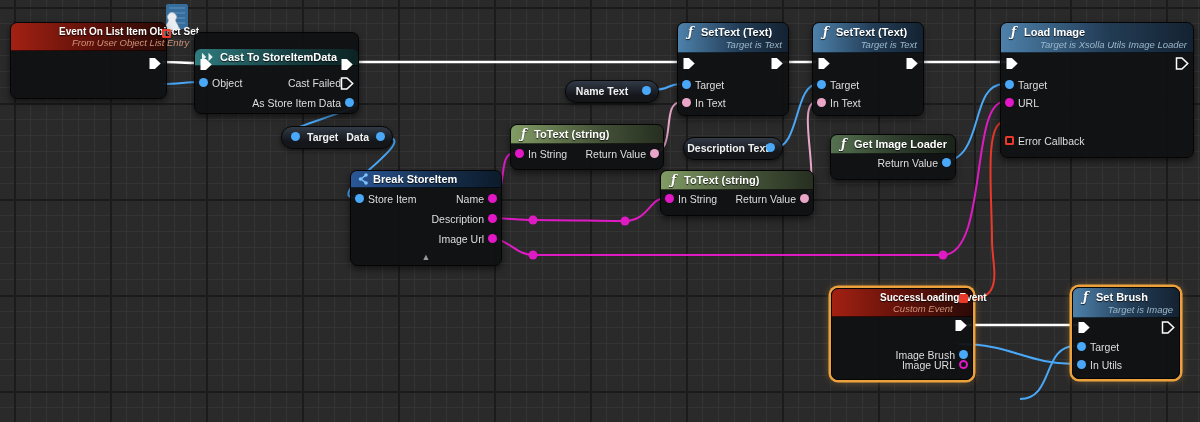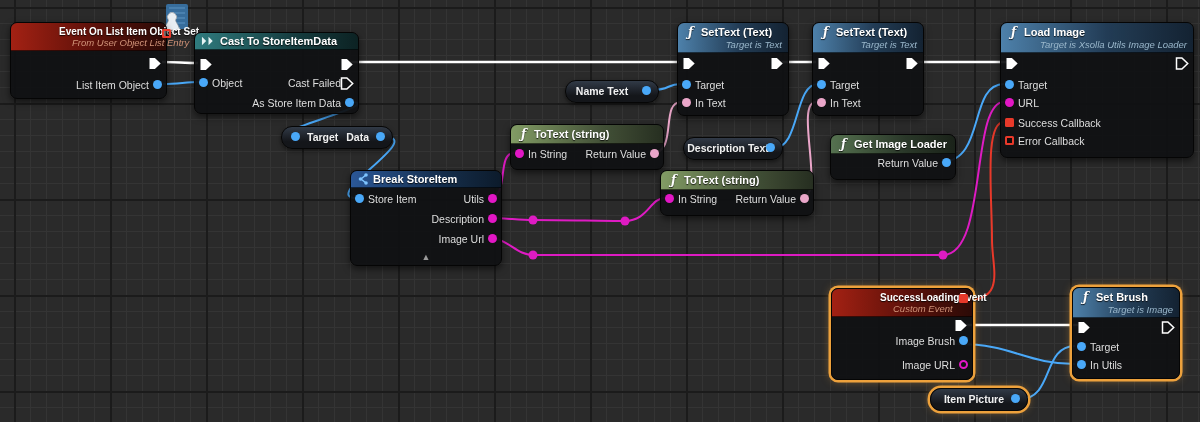--- a/index.html
+++ b/index.html
@@ -30,21 +30,21 @@
     border-bottom:1px solid rgba(0,0,0,.6);}
   .header .t{font-size:11px;font-weight:bold;color:#fff;white-space:nowrap;
     text-shadow:0 1px 1px rgba(0,0,0,.8);display:flex;align-items:center;gap:4px;}
   .header .t.small{font-size:10px;}
   .header .s{font-size:9.5px;font-style:italic;white-space:nowrap;line-height:11px;
     padding-left:17px;}
   .hdr-event{background:linear-gradient(90deg,rgba(168,34,20,.97),rgba(96,17,9,.95) 55%,rgba(46,10,6,.92));padding-left:44px;}
   .hdr-event .s{color:#cf9278;}
   .hdr-blue{background:linear-gradient(90deg,rgba(80,133,176,.97),rgba(36,63,89,.95) 55%,rgba(20,36,53,.92));}
   .hdr-blue .s{color:#9ab7cb;text-align:right;}
-  .hdr-teal{background:linear-gradient(90deg,rgba(49,128,131,.97),rgba(23,64,66,.95) 60%,rgba(12,36,37,.92));}
+  .hdr-teal{background:linear-gradient(90deg,rgba(49,128,131,.97),rgba(23,64,66,.95) 60%,rgba(12,36,37,.92));margin-top:16px;}
   .hdr-green{background:linear-gradient(90deg,rgba(134,161,104,.97),rgba(70,84,57,.95) 60%,rgba(40,49,34,.92));}
   .hdr-dgreen{background:linear-gradient(90deg,rgba(88,117,82,.97),rgba(44,58,42,.95) 60%,rgba(27,36,26,.92));}
   .hdr-navy{background:linear-gradient(90deg,rgba(44,90,156,.97),rgba(22,48,79,.95) 60%,rgba(12,28,46,.92));}
   .prow{position:absolute;left:0;right:0;height:18px;line-height:18px;font-size:10.5px;color:#dedede;}
   .prow .lab{position:absolute;white-space:nowrap;}
   .prow .lab.l{left:17px;}
   .prow .lab.r{right:17px;}
   .pin{position:absolute;top:4px;width:9px;height:9px;border-radius:50%;box-sizing:border-box;}
   .pin.in{left:4px;}  .pin.out{right:4px;}
   .pin.blue{background:#49a8f8;}
@@ -124,24 +124,20 @@
       <div class="s">From User Object List Entry</div>
     </div>
     <span class="sq hollow" style="right:-5px;top:6px"></span>
     <div class="prow" style="top:31px">
       <span class="pin-exec out">
           <svg width="14" height="13" viewBox="0 0 14 13">
             <path d="M1.5 1 h5.4 L12.7 6.5 6.9 12 H1.5 z"></path>
           </svg>
         </span>
     </div>
-    <div class="prow" style="top:53px">
-      <span class="lab r">List Item Object</span>
-      <span class="pin out blue"></span>
-    </div>
   </div>
 
   <div class="node" style="left:194px;top:32px;width:163px;height:80px">
     <div class="header hdr-teal">
       <div class="t">
         <svg width="15" height="10" viewBox="0 0 16 10">
           <path d="M1 0.5 l4.5 4.5 -4.5 4.5 z M8 0.5 l4.5 4.5 -4.5 4.5 z" fill="#e6f4f4"></path>
         </svg>
         <span>Cast To StoreItemData</span>
       </div>
@@ -189,21 +185,21 @@
           <circle cx="9" cy="2" r="1.8" fill="#7fc4ff"></circle>
             <circle cx="3.5" cy="6" r="1.8" fill="#7fc4ff"></circle>
             <circle cx="9" cy="10" r="1.8" fill="#7fc4ff"></circle>
         </svg>
         <span>Break StoreItem</span>
       </div>
     </div>
     <div class="prow" style="top:19px">
       <span class="pin in blue"></span>
       <span class="lab l">Store Item</span>
-      <span class="lab r">Utils</span>
+      <span class="lab r">Name</span>
       <span class="pin out mag"></span>
     </div>
     <div class="prow" style="top:39px">
       <span class="lab r">Description</span>
       <span class="pin out mag"></span>
     </div>
     <div class="prow" style="top:59px">
       <span class="lab r">Image Url</span>
       <span class="pin out mag"></span>
     </div>
@@ -343,24 +339,20 @@
           </svg>
         </span>
     </div>
     <div class="prow" style="top:53px">
       <span class="pin in blue"></span>
       <span class="lab l">Target</span>
     </div>
     <div class="prow" style="top:71px">
       <span class="pin in mag"></span>
       <span class="lab l">URL</span>
-    </div>
-    <div class="prow" style="top:91px">
-      <span class="sq fill" style="left:4px;top:4px"></span>
-      <span class="lab l">Success Callback</span>
     </div>
     <div class="prow" style="top:109px">
       <span class="sq hollow" style="left:4px;top:4px"></span>
       <span class="lab l">Error Callback</span>
     </div>
   </div>
 
   <div class="node selected" style="left:831px;top:288px;width:140px;height:90px">
     <div class="header hdr-event">
       <div class="t small">
@@ -372,21 +364,21 @@
       <div class="s">Custom Event</div>
       <span class="sq fill" style="right:4px;top:5px"></span>
     </div>
     <div class="prow" style="top:27px">
       <span class="pin-exec out">
           <svg width="14" height="13" viewBox="0 0 14 13">
             <path d="M1.5 1 h5.4 L12.7 6.5 6.9 12 H1.5 z"></path>
           </svg>
         </span>
     </div>
-    <div class="prow" style="top:43px">
+    <div class="prow" style="top:57px">
       <span class="lab r">Image Brush</span>
       <span class="pin out blue"></span>
     </div>
     <div class="prow" style="top:67px">
       <span class="lab r">Image URL</span>
       <span class="pin out hollow"></span>
     </div>
   </div>
 
   <div class="node selected" style="left:1072px;top:287px;width:106px;height:90px">
@@ -412,18 +404,14 @@
     <div class="prow" style="top:50px">
       <span class="pin in blue"></span>
       <span class="lab l">Target</span>
     </div>
     <div class="prow" style="top:68px">
       <span class="pin in blue"></span>
       <span class="lab l">In Utils</span>
     </div>
   </div>
 
-  <div class="pill selected" style="left:930px;top:388px;width:96px">
-    <span style="padding-right:10px">Item Picture</span>
-    <span class="pin out blue" style="right:7px"></span>
-  </div>
 
 </div>
 
 </body></html>

